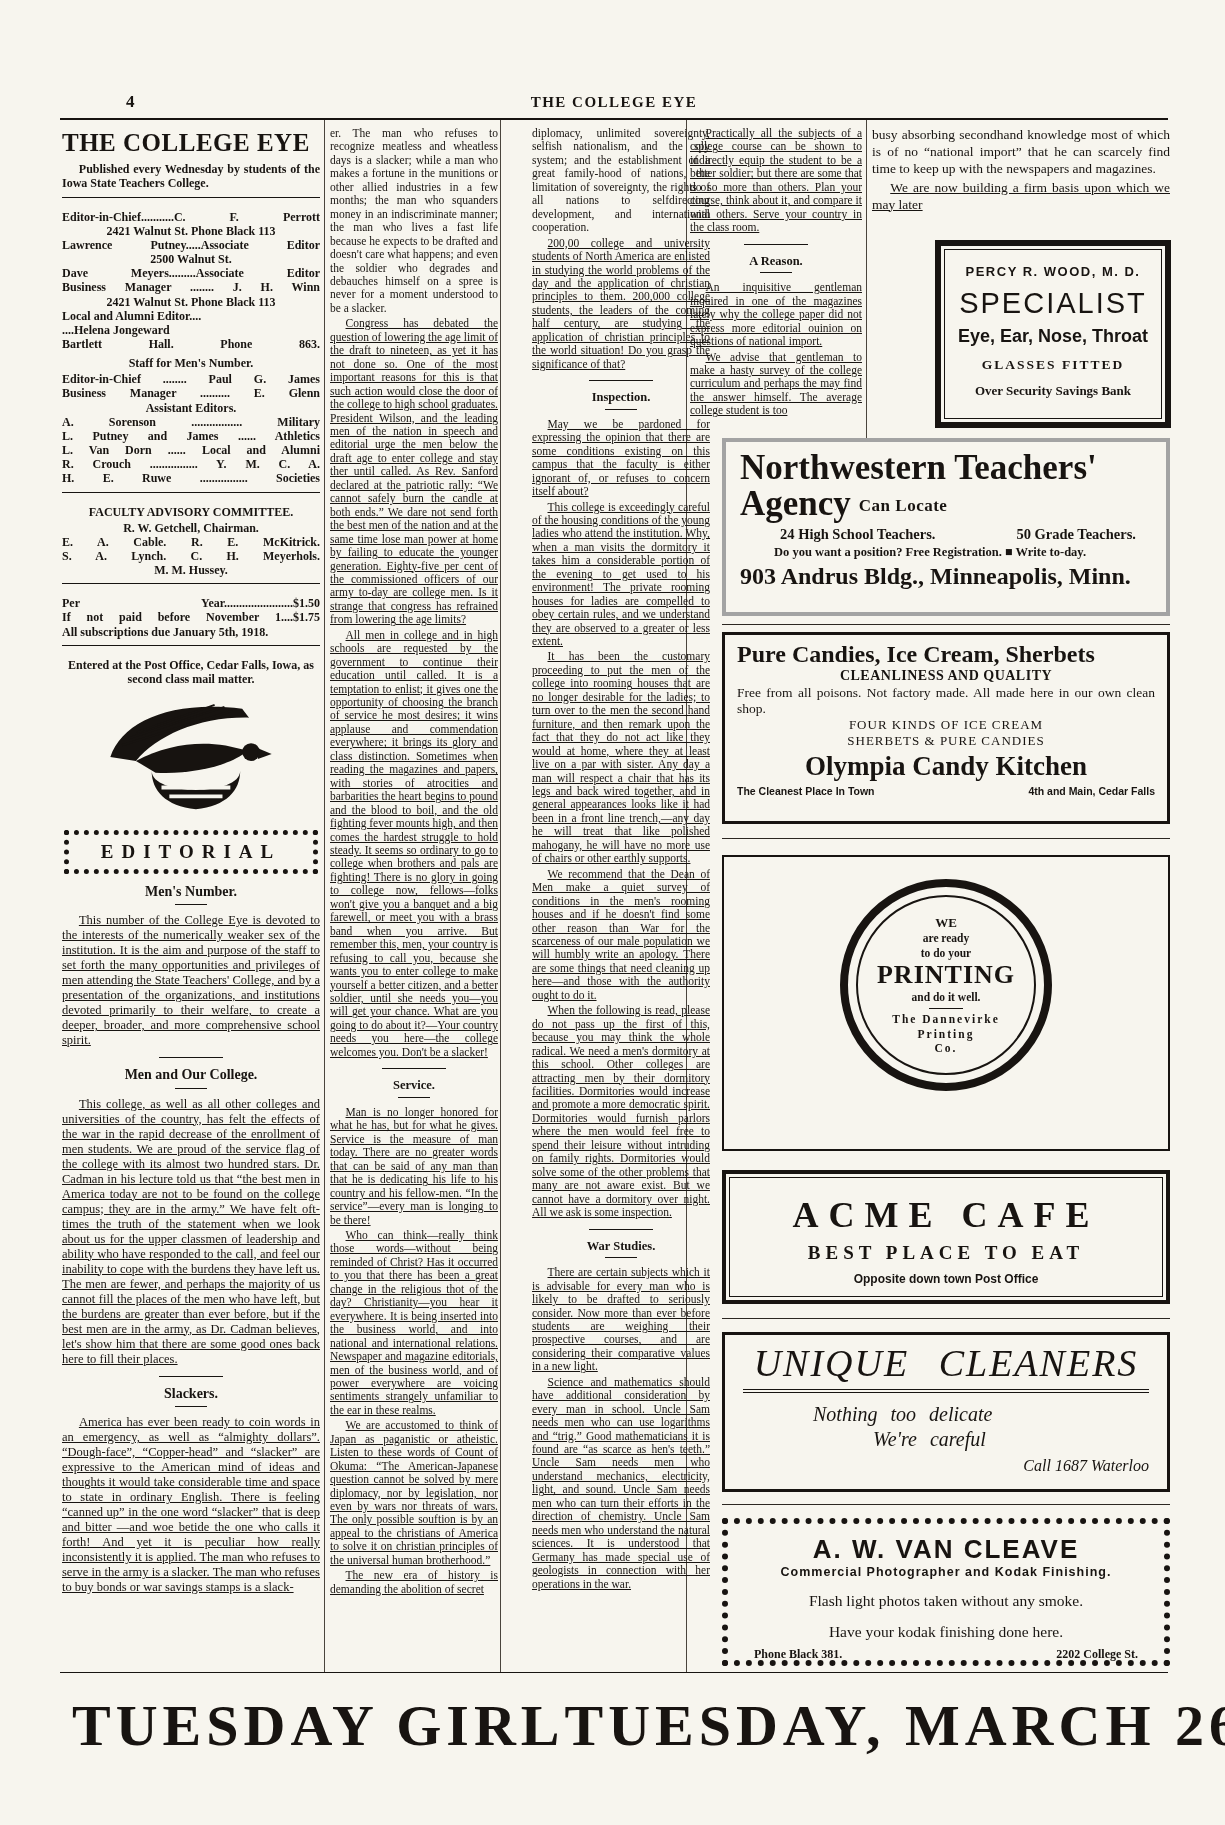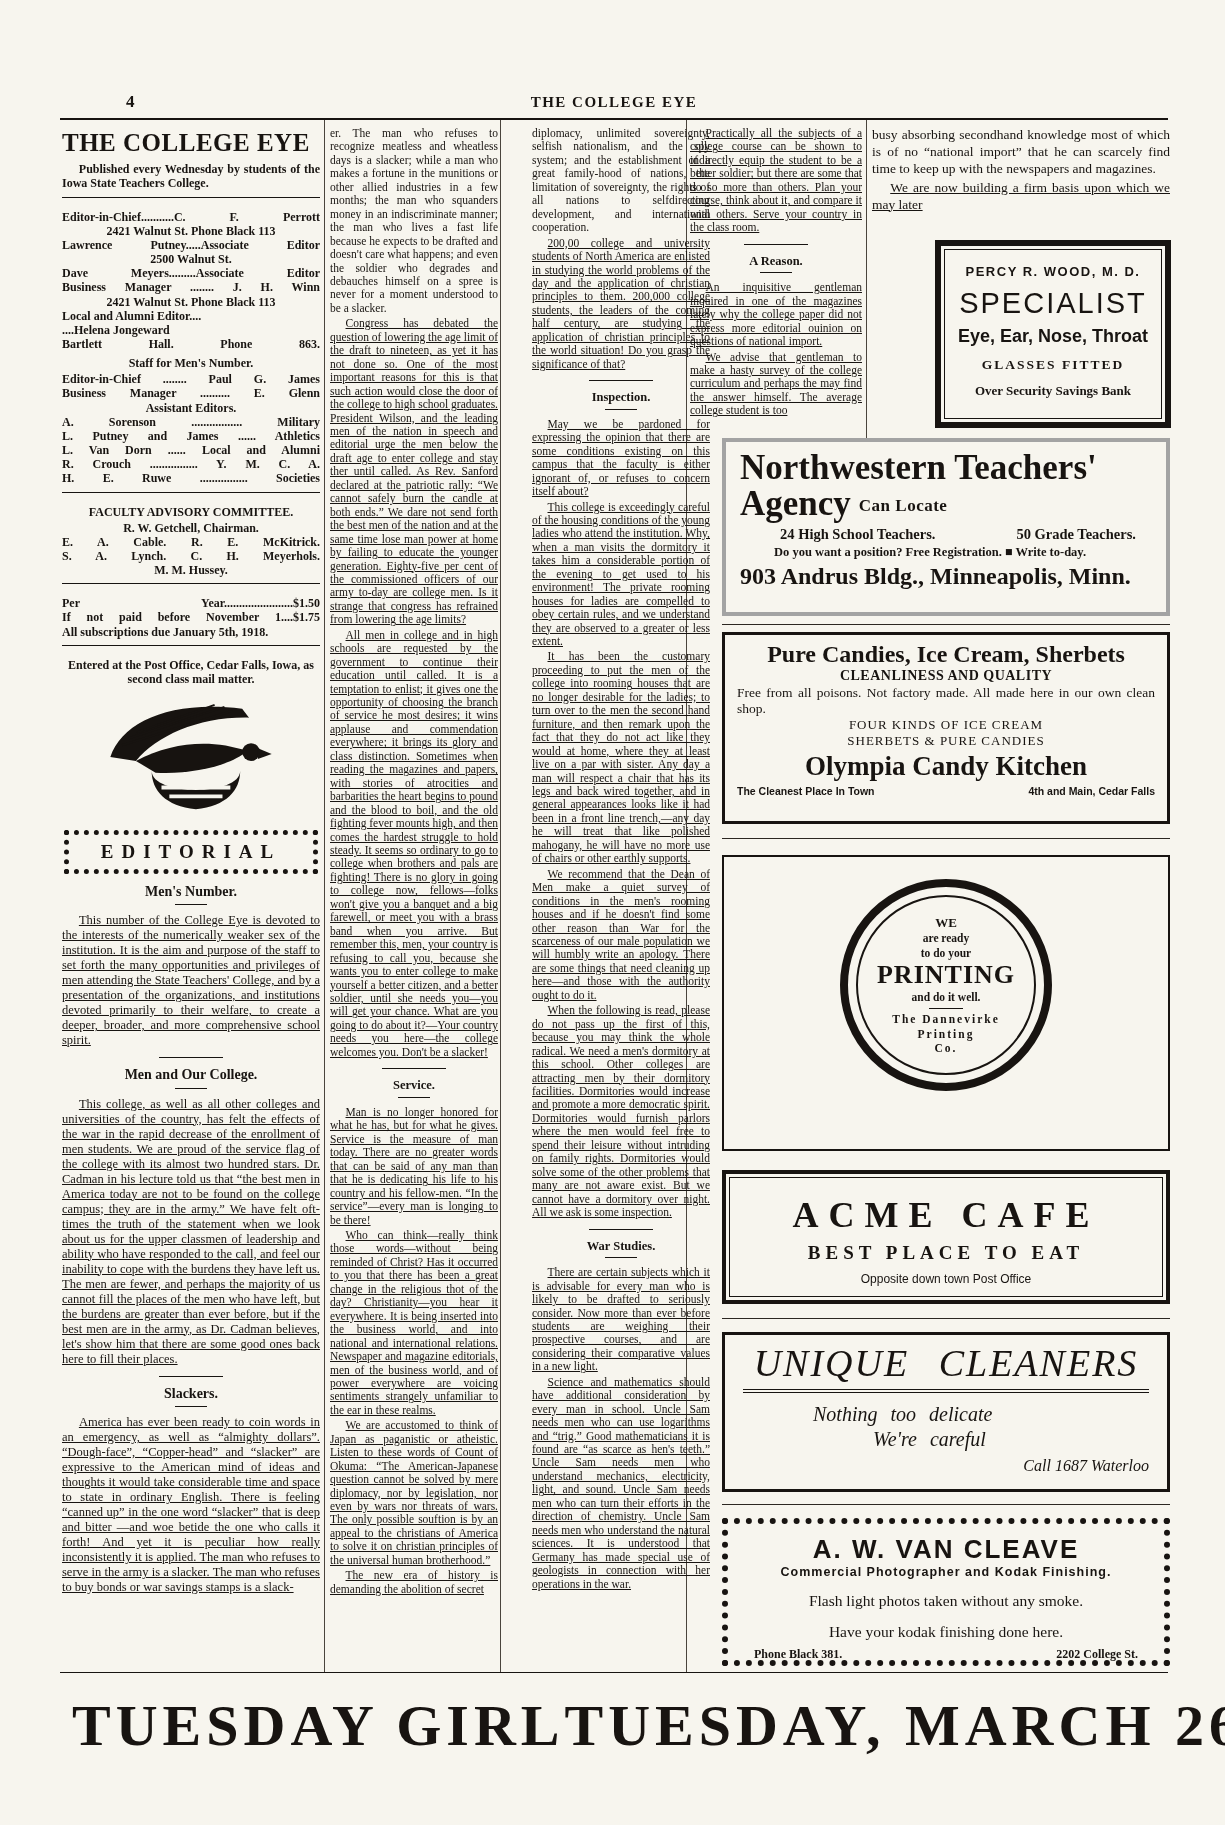--- a/index.html
+++ b/index.html
@@ -63,21 +63,21 @@
   
   #ad-nw{left:722px;top:438px;width:448px;height:178px;border:4px solid #a3a3a3;padding:8px 14px;}
   .nw-l1{font-size:35px;font-weight:bold;line-height:1.02;}
   .nw-l2{font-size:35px;font-weight:bold;line-height:1.05;}
   .nw-l2 .cl{font-size:17px;letter-spacing:.5px;vertical-align:4px;margin-left:8px;}
   .nw-row{display:flex;justify-content:space-between;font-weight:bold;font-size:14.5px;padding:4px 16px 0 40px;}
   .nw-row2{font-size:12.5px;font-weight:bold;padding:2px 10px 0 34px;}
   .nw-addr{font-size:24px;font-weight:bold;white-space:nowrap;margin-top:3px;}
   
   #ad-oly{left:722px;top:632px;width:448px;height:192px;border:3px solid #181411;padding:6px 12px;}
-  .oly-t{font-size:24px;font-weight:bold;text-align:center;white-space:nowrap;}
+  .oly-t{font-size:24px;font-weight:bold;white-space:nowrap;}
   .oly-q{font-size:14px;font-weight:bold;text-align:center;letter-spacing:.5px;}
   .oly-b{font-size:13.5px;text-align:justify;margin-top:1px;}
   .oly-c{font-size:13px;text-align:center;letter-spacing:1px;}
   .oly-n{font-size:27px;font-weight:bold;text-align:center;margin-top:2px;}
   .oly-foot{display:flex;justify-content:space-between;font-weight:bold;font-size:10.5px;margin-top:3px;
             font-family:"Liberation Sans","DejaVu Sans",sans-serif;}
   
   #ad-print{left:722px;top:855px;width:448px;height:296px;border:2px solid #181411;}
   .pr-circle{width:196px;height:196px;border:8px solid #181411;border-radius:50%;margin:22px auto 0;
              display:flex;align-items:center;justify-content:center;}
@@ -86,21 +86,21 @@
   .pr-we{font-weight:bold;font-size:13px;}
   .pr-sm{font-weight:bold;font-size:11.5px;line-height:1.3;}
   .pr-word{font-weight:bold;font-size:26px;letter-spacing:1px;line-height:1.15;}
   .pr-rule{width:34px;border-top:1px solid #181411;margin:3px auto;}
   .pr-co{font-weight:bold;font-size:11.5px;letter-spacing:2px;line-height:1.25;}
   
   #ad-acme{left:722px;top:1170px;width:448px;height:134px;border:4px solid #181411;outline:1.5px solid #181411;
            outline-offset:-8px;text-align:center;padding-top:20px;}
   .acme-n{font-size:36px;font-weight:bold;letter-spacing:10px;}
   .acme-t{font-size:19px;font-weight:bold;letter-spacing:5px;margin-top:6px;}
-  .acme-l{font-size:12px;font-weight:normal;margin-top:8px;font-family:"Liberation Sans","DejaVu Sans",sans-serif;}
+  .acme-l{font-size:12px;font-weight:bold;margin-top:8px;font-family:"Liberation Sans","DejaVu Sans",sans-serif;}
   
   #ad-unique{left:722px;top:1332px;width:448px;height:160px;border:3.5px solid #181411;padding:6px 18px;}
   .un-n{font-style:italic;font-size:38px;text-align:center;letter-spacing:2px;word-spacing:18px;
         border-bottom:4px double #181411;padding-bottom:4px;}
   .un-l1{font-style:italic;font-size:20px;margin:10px 0 0 70px;word-spacing:8px;}
   .un-l2{font-style:italic;font-size:20px;margin:2px 0 0 130px;word-spacing:8px;}
   .un-call{font-style:italic;font-size:16px;text-align:right;margin-top:6px;}
   
   #ad-vc{left:722px;top:1518px;width:448px;height:148px;border:6px dotted #181411;text-align:center;padding-top:10px;}
   .vc-n{font-family:"Liberation Sans","DejaVu Sans",sans-serif;font-weight:bold;font-size:26px;letter-spacing:2px;}

